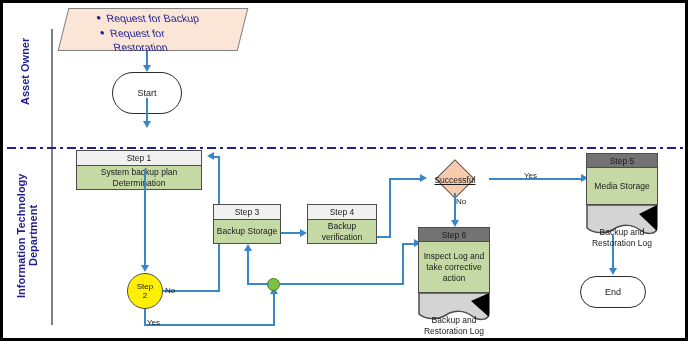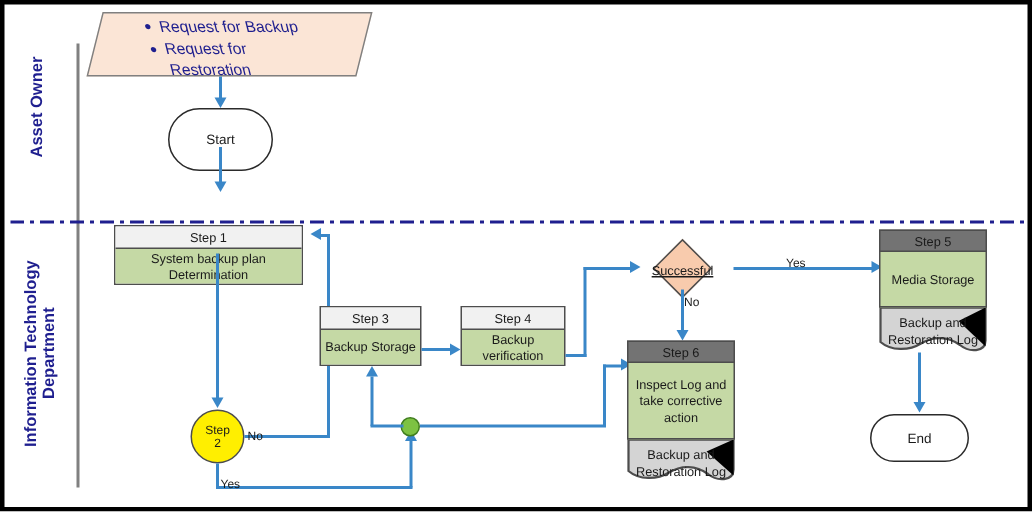--- a/index.html
+++ b/index.html
@@ -150,21 +150,21 @@
   .doc-tail-label {
     position: absolute;
     left: 0;
     font-size: 8.5px;
     color: #1a1a1a;
     text-align: center;
     line-height: 11px;
     display: flex;
     align-items: flex-start;
     justify-content: center;
-    padding-top: 5px;
+    padding-top: 22px;
     box-sizing: border-box;
     z-index: 3;
     pointer-events: none;
   }
   .diamond {
     position: absolute;
     background: #f8cbad;
     border: 1.5px solid #4d4d4d;
     box-sizing: border-box;
     transform: rotate(45deg);

